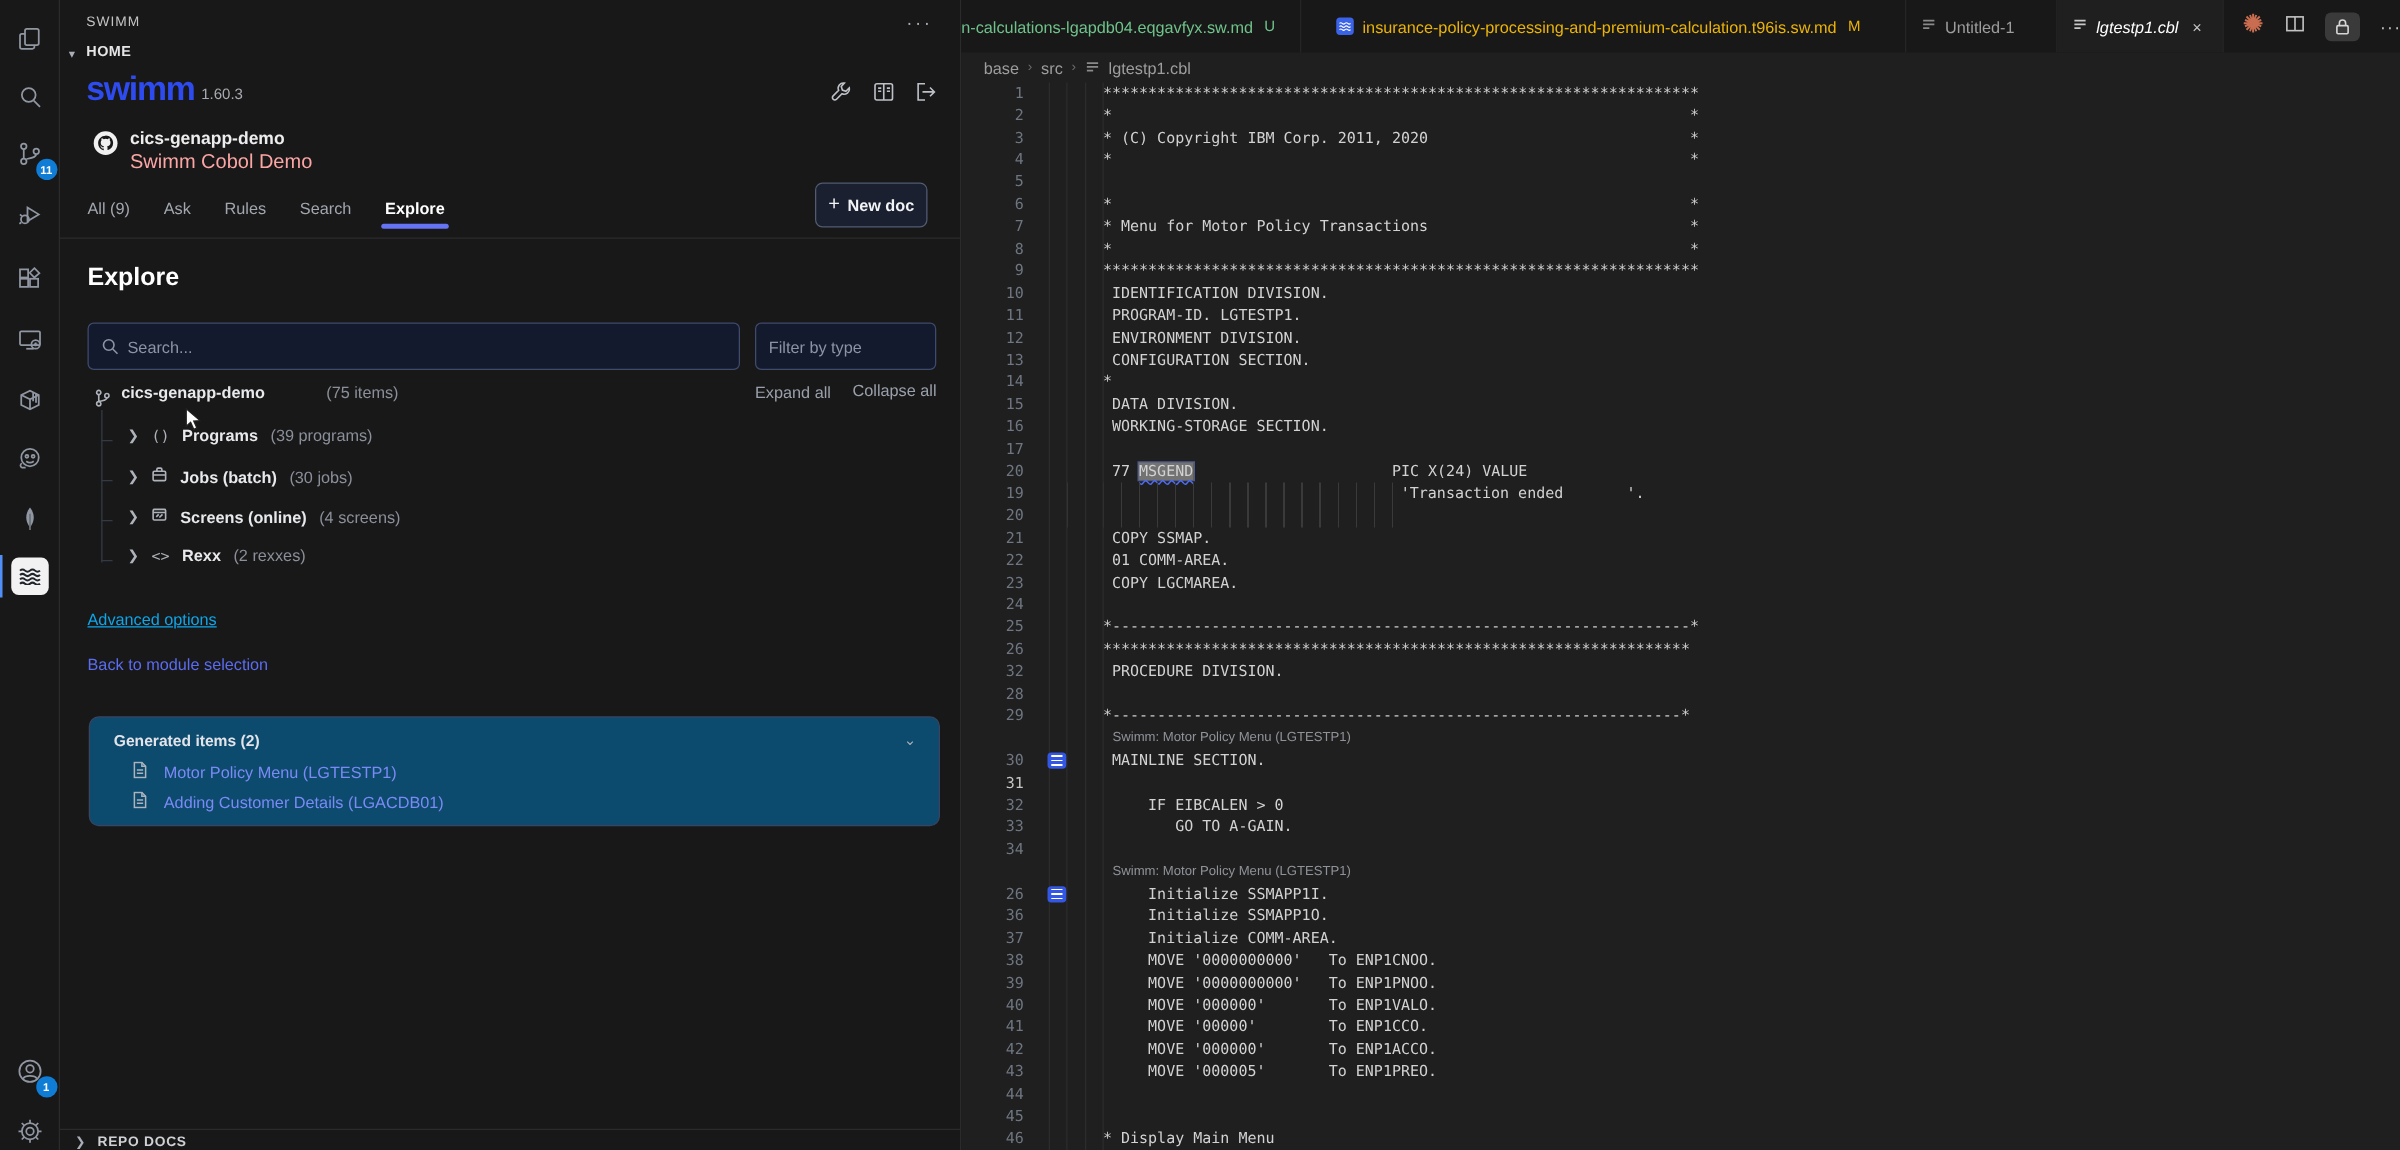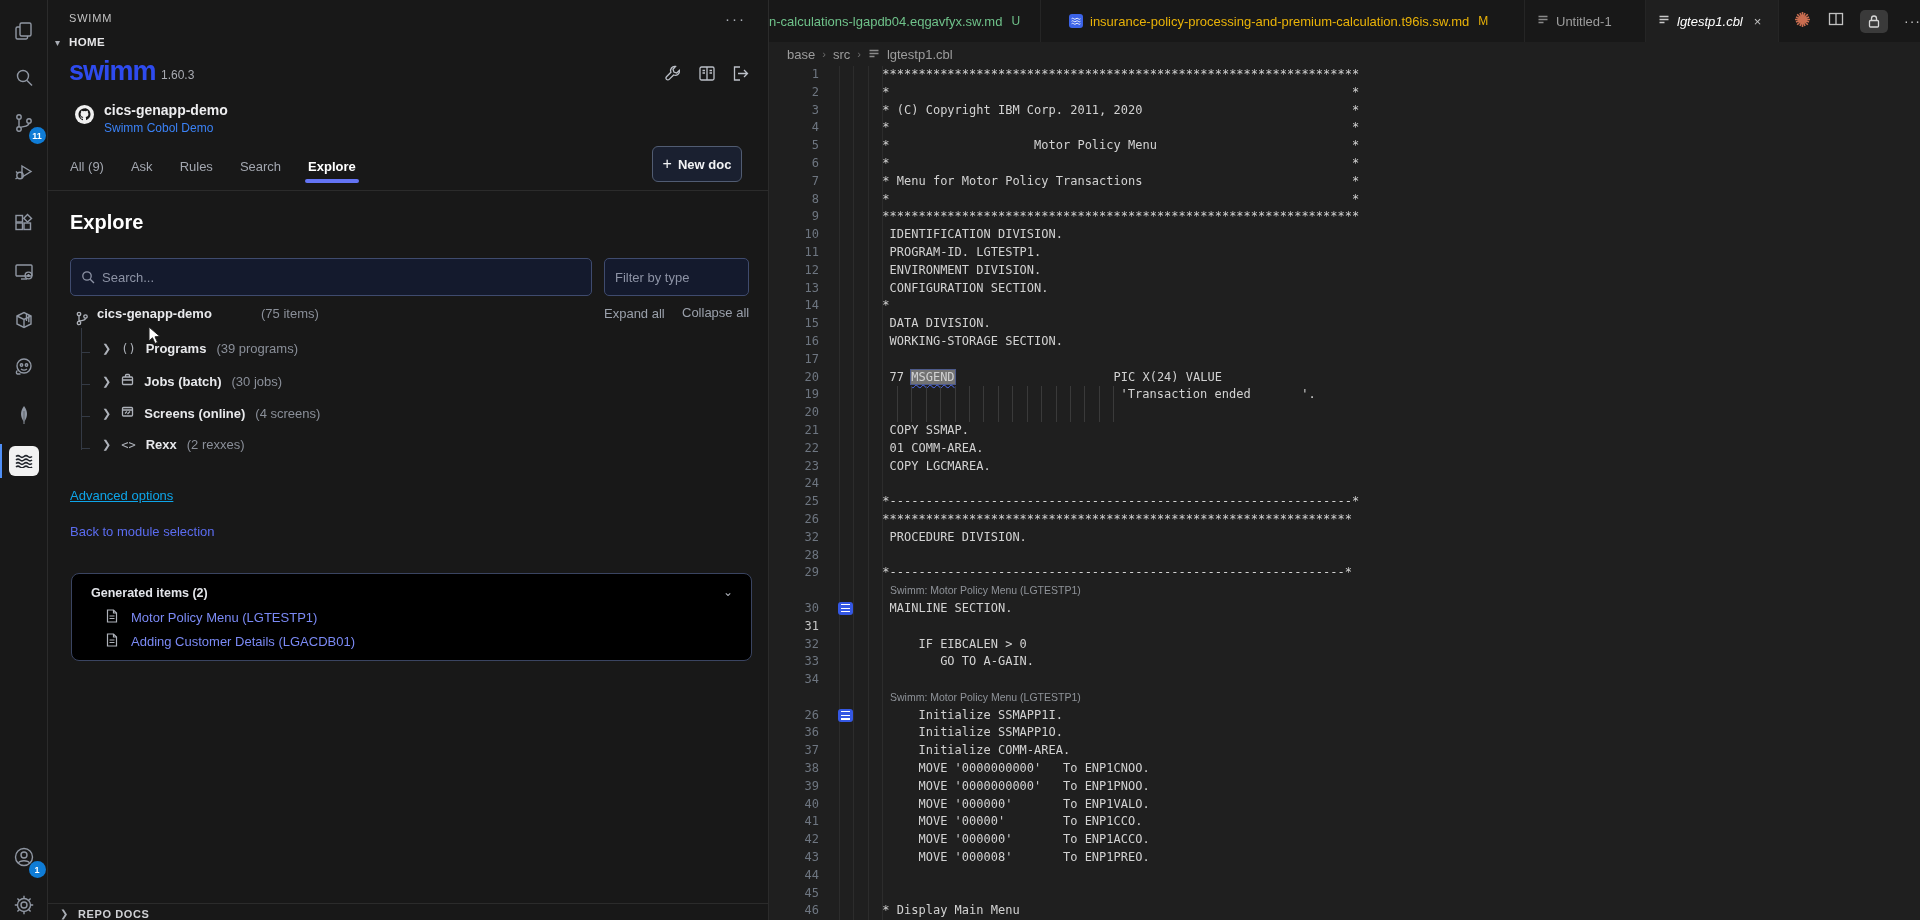--- a/index.html
+++ b/index.html
@@ -25,42 +25,42 @@
            position:relative;font-size:13px;color:#d6d7da;overflow:hidden}
   .abs{position:absolute}
   .panel-title{font-size:11px;letter-spacing:.8px;color:#c3c3c3}
   .home-label{font-size:11.5px;font-weight:bold;letter-spacing:.4px;color:#e6e6e8}
   .chev{color:#a9adb5;font-size:10px}
   .hicon{color:#bcc0c8}
   .hicon svg{stroke:currentColor;fill:none;stroke-width:1.3}
   .logo{font-size:27px;font-weight:800;letter-spacing:-1px;color:#2e4bef}
   .version{font-size:12px;color:#a9abb2;margin-left:10px;font-weight:normal}
   .repo-name{font-size:14px;font-weight:bold;color:#ededef}
-  .repo-sub{font-size:12px;color:#3b82f6}
+  .repo-sub{font-size:16px;color:#fca5a5}
   .stabs{display:flex;gap:27px;align-items:center;height:32px}
   .stab{color:#a2a6af;cursor:pointer}
   .stab.active{color:#fff;font-weight:bold;position:relative}
   .stab.active::after{content:"";position:absolute;left:-3px;right:-3px;bottom:-9px;height:3.5px;
                       background:#6474f4;border-radius:2px}
   .divider{height:1px;background:#2b2b2b;left:0;right:0}
   .newdoc{display:flex;align-items:center;justify-content:center;gap:6px;width:90px;height:36px;
           border:1px solid #515c72;border-radius:6px;color:#f2f3f5;font-weight:bold;font-size:13px;
           background:#1a2030}
   .h1{font-size:20px;font-weight:bold;color:#fff}
   .inputbox{height:38px;background:#141a2d;border:1px solid #3f4b6e;border-radius:5px;
             display:flex;align-items:center;padding:0 10px;color:#8d93a5;gap:7px}
   .count{color:#8a8f99}
   .treelabel{color:#e8e9ec;font-weight:bold}
   .tchev{color:#aeb2ba;font-size:11px}
   .ticon{color:#aeb2ba;font-size:12px;font-family:"DejaVu Sans Mono",monospace}
   .ticon svg{stroke:currentColor;fill:none;stroke-width:1.3}
   .linkgray{color:#9aa0ab}
   .underlink{color:#0ea5e9;text-decoration:underline}
   .purplelink{color:#5b6cf0}
-  .gencard{border:1px solid #3a4461;border-radius:8px;background:#000000}
+  .gencard{border:1px solid #3a4461;border-radius:8px;background:#0c4a6e}
   .gentitle{color:#e2e4e9;font-size:12.5px;font-weight:bold}
   .genlink{color:#7b8af5;font-size:13px}
   .docicon{color:#aeb2ba}
   .docicon svg{stroke:currentColor;fill:none;stroke-width:1.2}
   .repodocs{font-size:11px;font-weight:bold;letter-spacing:.6px;color:#cfd1d5}
   .tguide{border-left:1px solid #343a45;width:1px}
   .tstub{height:1px;background:#343a45}
 
   
   .editor{flex:1;position:relative;background:#1f1f1f}
@@ -425,21 +425,21 @@
     <div class="code">
       <div class="guide" style="left:70px"></div>
       <div class="guide" style="left:84px"></div>
       <div class="guide" style="left:99px"></div>
       <div class="guide" style="left:113px"></div>
       <div>
           <div class="crow"><span class="ln">1</span><span class="glyph"></span><span class="codetext">      ******************************************************************</span></div>
           <div class="crow"><span class="ln">2</span><span class="glyph"></span><span class="codetext">      *                                                                *</span></div>
           <div class="crow"><span class="ln">3</span><span class="glyph"></span><span class="codetext">      * (C) Copyright IBM Corp. 2011, 2020                             *</span></div>
           <div class="crow"><span class="ln">4</span><span class="glyph"></span><span class="codetext">      *                                                                *</span></div>
-          <div class="crow"><span class="ln">5</span><span class="glyph"></span><span class="codetext">      *                    Motor Policy Menu                           *</span></div>
+          <div class="crow"><span class="ln">5</span><span class="glyph"></span></div>
           <div class="crow"><span class="ln">6</span><span class="glyph"></span><span class="codetext">      *                                                                *</span></div>
           <div class="crow"><span class="ln">7</span><span class="glyph"></span><span class="codetext">      * Menu for Motor Policy Transactions                             *</span></div>
           <div class="crow"><span class="ln">8</span><span class="glyph"></span><span class="codetext">      *                                                                *</span></div>
           <div class="crow"><span class="ln">9</span><span class="glyph"></span><span class="codetext">      ******************************************************************</span></div>
           <div class="crow"><span class="ln">10</span><span class="glyph"></span><span class="codetext">       IDENTIFICATION DIVISION.</span></div>
           <div class="crow"><span class="ln">11</span><span class="glyph"></span><span class="codetext">       PROGRAM-ID. LGTESTP1.</span></div>
           <div class="crow"><span class="ln">12</span><span class="glyph"></span><span class="codetext">       ENVIRONMENT DIVISION.</span></div>
           <div class="crow"><span class="ln">13</span><span class="glyph"></span><span class="codetext">       CONFIGURATION SECTION.</span></div>
           <div class="crow"><span class="ln">14</span><span class="glyph"></span><span class="codetext">      *</span></div>
           <div class="crow"><span class="ln">15</span><span class="glyph"></span><span class="codetext">       DATA DIVISION.</span></div>
@@ -465,21 +465,21 @@
           <div class="crow"><span class="ln">34</span><span class="glyph"></span><span class="codetext"></span></div>
           <div class="crow ann">Swimm: Motor Policy Menu (LGTESTP1)</div>
           <div class="crow"><span class="ln">26</span><span class="glyph"><span class="swimm-gutter"><i></i></span></span><span class="codetext">           Initialize SSMAPP1I.</span></div>
           <div class="crow"><span class="ln">36</span><span class="glyph"></span><span class="codetext">           Initialize SSMAPP1O.</span></div>
           <div class="crow"><span class="ln">37</span><span class="glyph"></span><span class="codetext">           Initialize COMM-AREA.</span></div>
           <div class="crow"><span class="ln">38</span><span class="glyph"></span><span class="codetext">           MOVE '0000000000'   To ENP1CNOO.</span></div>
           <div class="crow"><span class="ln">39</span><span class="glyph"></span><span class="codetext">           MOVE '0000000000'   To ENP1PNOO.</span></div>
           <div class="crow"><span class="ln">40</span><span class="glyph"></span><span class="codetext">           MOVE '000000'       To ENP1VALO.</span></div>
           <div class="crow"><span class="ln">41</span><span class="glyph"></span><span class="codetext">           MOVE '00000'        To ENP1CCO.</span></div>
           <div class="crow"><span class="ln">42</span><span class="glyph"></span><span class="codetext">           MOVE '000000'       To ENP1ACCO.</span></div>
-          <div class="crow"><span class="ln">43</span><span class="glyph"></span><span class="codetext">           MOVE '000008'       To ENP1PREO.</span></div>
+          <div class="crow"><span class="ln">43</span><span class="glyph"></span><span class="codetext">           MOVE '000005'       To ENP1PREO.</span></div>
           <div class="crow"><span class="ln">44</span><span class="glyph"></span><span class="codetext"></span></div>
           <div class="crow"><span class="ln">45</span><span class="glyph"></span><span class="codetext"></span></div>
           <div class="crow"><span class="ln">46</span><span class="glyph"></span><span class="codetext">      * Display Main Menu</span></div>
         </div>
     </div>
 
   </main>
 </div>
 
 </body></html>

